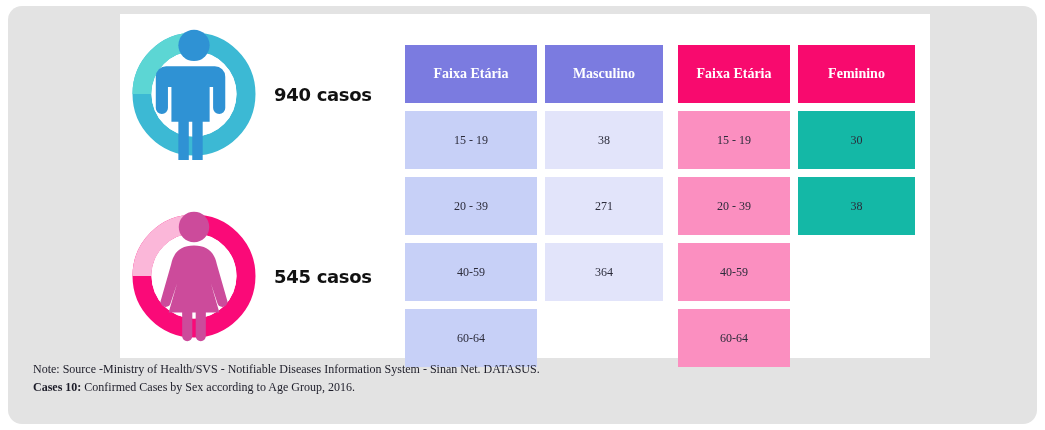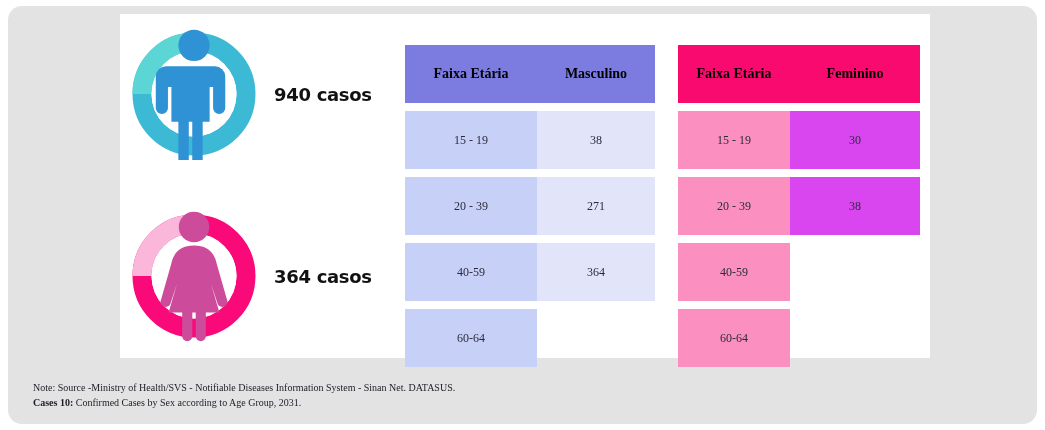--- a/index.html
+++ b/index.html
@@ -45,59 +45,59 @@
     letter-spacing:-0.3px;
     white-space:nowrap;
   }
 
   
   .table-group{position:absolute;display:flex;}
   .tg-blue{left:405px;top:45px;}
   .tg-pink{left:678px;top:45px;}
 
   .tcol{display:flex;flex-direction:column;}
-  .tcol + .tcol{}
+  .tcol + .tcol{margin-left:8px;}
 
   .cell{
     display:flex;align-items:center;justify-content:center;
     box-sizing:border-box;
     font-family:"Liberation Serif", serif;
     font-size:12px;
     color:#2b2b3a;
   }
   .cell + .cell{margin-top:8px;}
 
   .cell.head{
     height:58px;
     font-weight:bold;
     font-size:14px;
-    color:#000000;
+    color:#ffffff;
   }
   .cell.body{height:58px;}
 
   
   .w-age-b{width:132px;}
   .w-val-b{width:118px;}
   .head-blue{background:#7b7be0;}
   .age-blue{background:#c7d0f7;}
   .val-blue{background:#e2e4fa;}
 
   
   .w-age-p{width:112px;}
-  .w-val-p{width:130px;}
+  .w-val-p{width:117px;}
   .head-pink{background:#f80a6e;}
   .age-pink{background:#fb8fc0;}
-  .val-pink{background:#d946ef;}
+  .val-pink{background:#14b8a6;}
 
   
   .caption{
-    position:absolute;left:33px;top:380px;
+    position:absolute;left:33px;top:360px;
     width:960px;
     font-family:"Liberation Serif", serif;
-    font-size:10px;
+    font-size:12px;
     color:#1c1c28;
     line-height:1.52;
   }
   .caption .fig-label{font-weight:bold;}
 </style>
 </head>
 <body>
 
 <div id="root">
 
@@ -129,21 +129,21 @@
         <path d="M 66 14 A 52 52 0 0 0 14 66" fill="none" stroke="#fbb7d9" stroke-width="19" stroke-linecap="butt"></path>
         <circle cx="66" cy="66" r="42.5" fill="#ffffff"></circle>
       </svg>
       <div class="figure">
         <svg width="50" height="78" viewBox="0 0 50 78">
           <circle cx="25" cy="10" r="9" fill="#cc4b9b"></circle>
           <path d="M25 21 c-8 0 -12 4 -13.5 11 l-6 21 a3 3 0 0 0 5.5 2.5 l4 -12 l-5 17 h8 v14 a3 3 0 0 0 6 0 v-14 h2 v14 a3 3 0 0 0 6 0 v-14 h8 l-5 -17 l4 12 a3 3 0 0 0 5.5 -2.5 l-6 -21 c-1.5 -7 -5.5 -11 -13.5 -11 z" fill="#cc4b9b"></path>
         </svg>
       </div>
     </div>
-    <div class="stat-label">364 casos</div>
+    <div class="stat-label">545 casos</div>
   </div>
 
   <div class="table-group tg-blue">
     <div class="tcol">
       <div class="cell head head-blue w-age-b">Faixa Etária</div>
       <div class="cell body age-blue w-age-b">15 - 19</div>
       <div class="cell body age-blue w-age-b">20 - 39</div>
       <div class="cell body age-blue w-age-b">40-59</div>
       <div class="cell body age-blue w-age-b">60-64</div>
     </div>
@@ -165,16 +165,16 @@
     </div>
     <div class="tcol">
       <div class="cell head head-pink w-val-p">Feminino</div>
       <div class="cell body val-pink w-val-p">30</div>
       <div class="cell body val-pink w-val-p">38</div>
     </div>
   </div>
 
   <div class="caption">
     <div>Note: Source -Ministry of Health/SVS - Notifiable Diseases Information System - Sinan Net. DATASUS.</div>
-    <div><span class="fig-label">Cases 10:</span><span> Confirmed Cases by Sex according to Age Group, 2031.</span></div>
+    <div><span class="fig-label">Cases 10:</span><span> Confirmed Cases by Sex according to Age Group, 2016.</span></div>
   </div>
 
 </div>
 
 </body></html>

